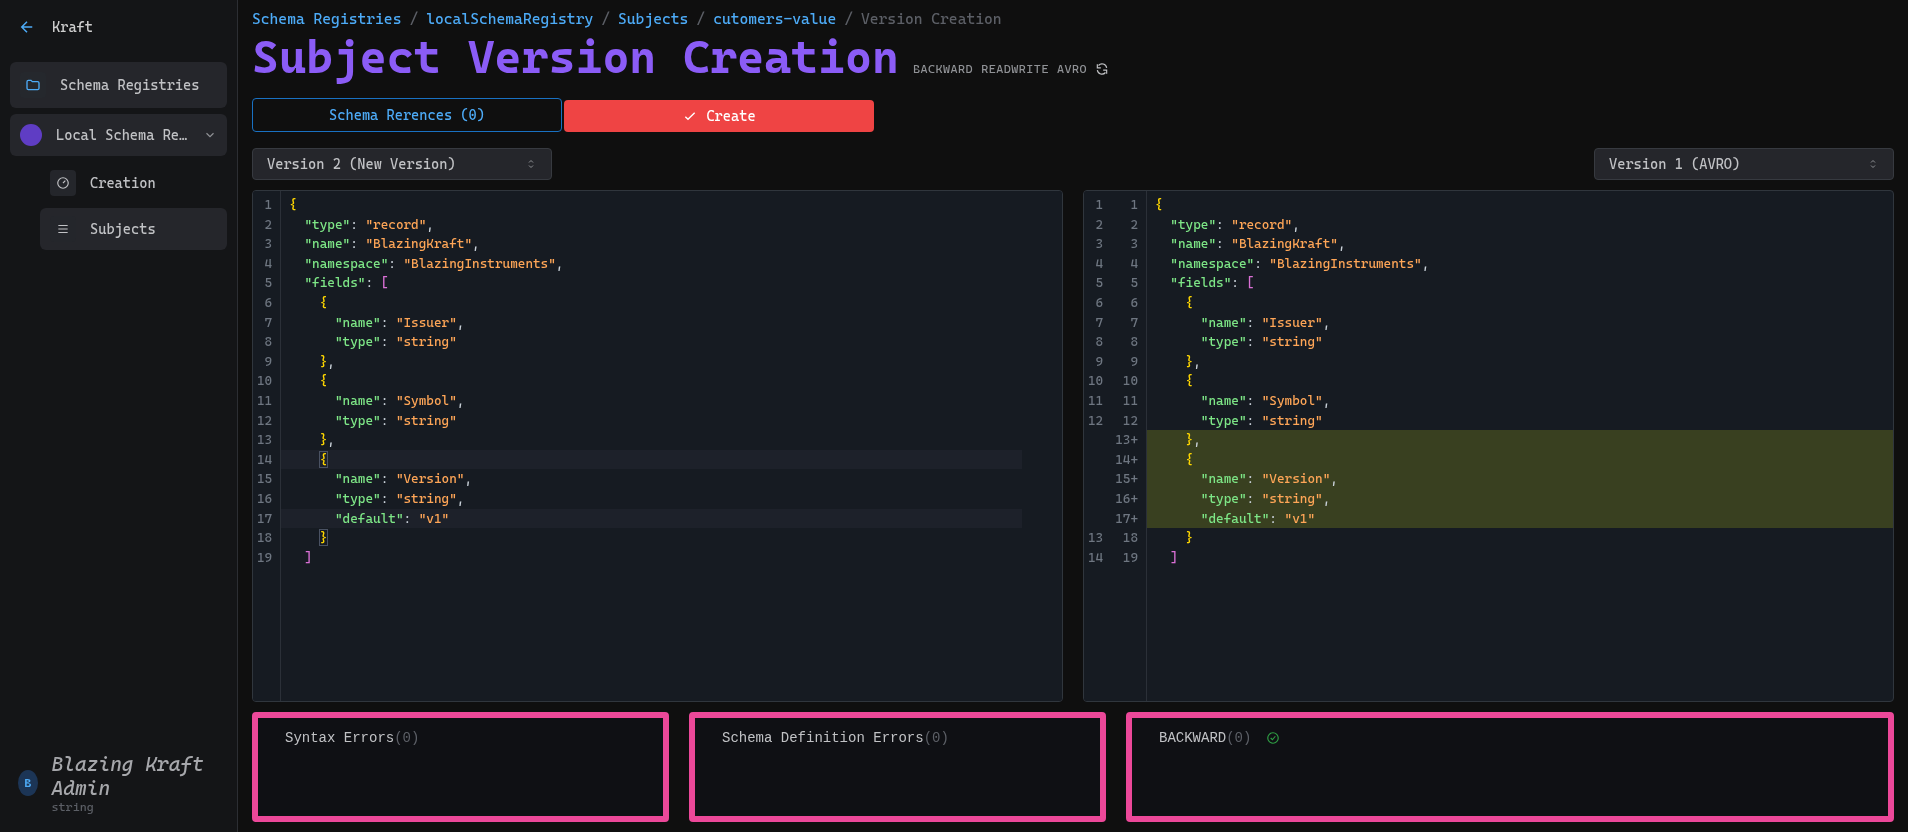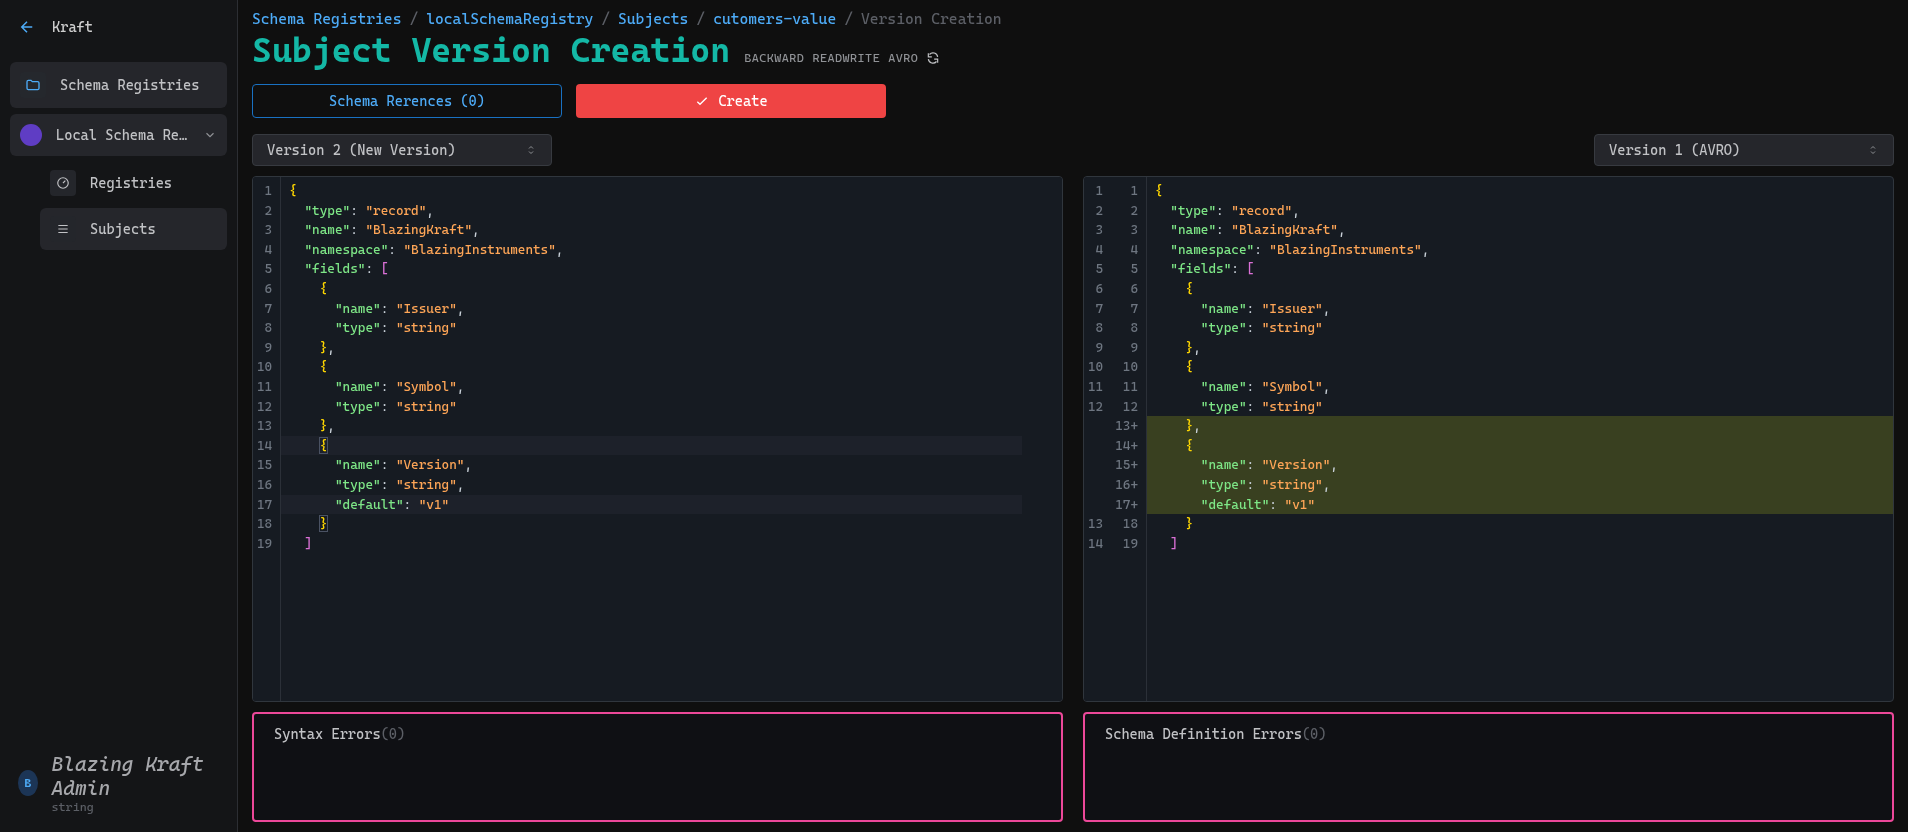--- a/index.html
+++ b/index.html
@@ -66,27 +66,27 @@
 .breadcrumb {
   display: flex; gap: 8px; align-items: center; font-size: 15px; margin-bottom: 2px;
 }
 .breadcrumb a { color: #4dabf7; text-decoration: none; cursor: pointer; }
 .breadcrumb .sep { color: #5c5f66; }
 .breadcrumb .current { color: #5c5f66; }
 .title-row {
   display: flex; align-items: baseline; gap: 14px; margin-bottom: 14px;
 }
 .page-title {
-  font-size: 34px; font-weight: bold; color: #14b8a6;
+  font-size: 46px; font-weight: bold; color: #8b5cf6;
 }
 .tags { display: flex; gap: 8px; align-items: center; }
 .tag {
   font-size: 12px; color: #909296; letter-spacing: 0.5px;
 }
-.action-row { display: flex; gap: 14px; margin-bottom: 16px; }
+.action-row { display: flex; gap: 2px; margin-bottom: 16px; align-items: flex-end; }
 .btn-outline {
   border: 1px solid #1971c2; color: #4dabf7; background: transparent;
   padding: 8px 22px; border-radius: 4px; font-family: inherit; font-size: 14px;
   cursor: pointer; min-width: 310px; display: inline-flex; justify-content: center; align-items: center;
 }
 .btn-filled {
   background: #ef4444; color: #fff; border: none;
   padding: 8px 22px; border-radius: 4px; font-family: inherit; font-size: 14px;
   cursor: pointer; min-width: 310px; display: inline-flex; justify-content: center; align-items: center; gap: 8px;
 }
@@ -131,23 +131,24 @@
 .hl-cursor { background: #1d212a; }
 .hl-bracket { border: 1px solid #4a5263; margin: -1px; }
 .diff-add-line { background: #4b5320aa; }
 .minimap {
   width: 40px; background: #161b22;
 }
 .error-row {
   display: flex; gap: 20px; margin-top: 10px;
 }
 .error-box {
-  flex: 1; border: 2px solid #ec4899; background: #0f1014;
-  padding: 12px 20px; min-height: 110px; border-radius: 4px;
+  flex: 1; border: 6px solid #ec4899; background: #0f1014;
+  padding: 12px 27px; min-height: 110px; border-radius: 4px;
   color: #c1c2c5;
+  font-family: Liberation Mono, monospace;
 }
 .err-count { color: #5c5f66; }
 .ellipsis { text-overflow: ellipsis; overflow: hidden; white-space: nowrap; }
 svg { display: block; }
 </style>
 </head>
 <body>
 
 <div class="sidebar">
   <div class="back-btn">
@@ -175,21 +176,21 @@
   </div>
 
   <div class="side-children">
     <div class="side-child">
       <span class="icon-box">
         <svg width="14" height="14" viewBox="0 0 24 24" fill="none" stroke="#c1c2c5" stroke-width="2">
             <circle cx="12" cy="12" r="9"></circle>
             <path d="M12 12l4-4"></path>
           </svg>
       </span>
-      <span>Registries</span>
+      <span>Creation</span>
     </div>
     <div class="side-child selected">
       <span class="icon-box">
         <svg width="14" height="14" viewBox="0 0 24 24" fill="none" stroke="#c1c2c5" stroke-width="2">
             <path d="M4 6h16M4 12h16M4 18h16"></path>
           </svg>
       </span>
       <span>Subjects</span>
     </div>
   </div>
@@ -335,14 +336,21 @@
     </div>
   </div>
 
   <div class="error-row">
     <div class="error-box" style="flex:0.5">
       <span>Syntax Errors</span><span class="err-count">(0)</span>
     </div>
     <div class="error-box" style="flex:0.5">
       <span>Schema Definition Errors</span><span class="err-count">(0)</span>
     </div>
+    <div class="error-box" style="flex:1">
+      <span>BACKWARD</span><span class="err-count">(0)</span>
+      <svg style="display:inline-block;vertical-align:middle;margin-left:6px" width="14" height="14" viewBox="0 0 24 24" fill="none" stroke="#2f9e44" stroke-width="2">
+          <circle cx="12" cy="12" r="9"></circle>
+          <path d="M8 12l3 3 5-6"></path>
+        </svg>
+    </div>
   </div>
 </div>
 
 </body></html>

